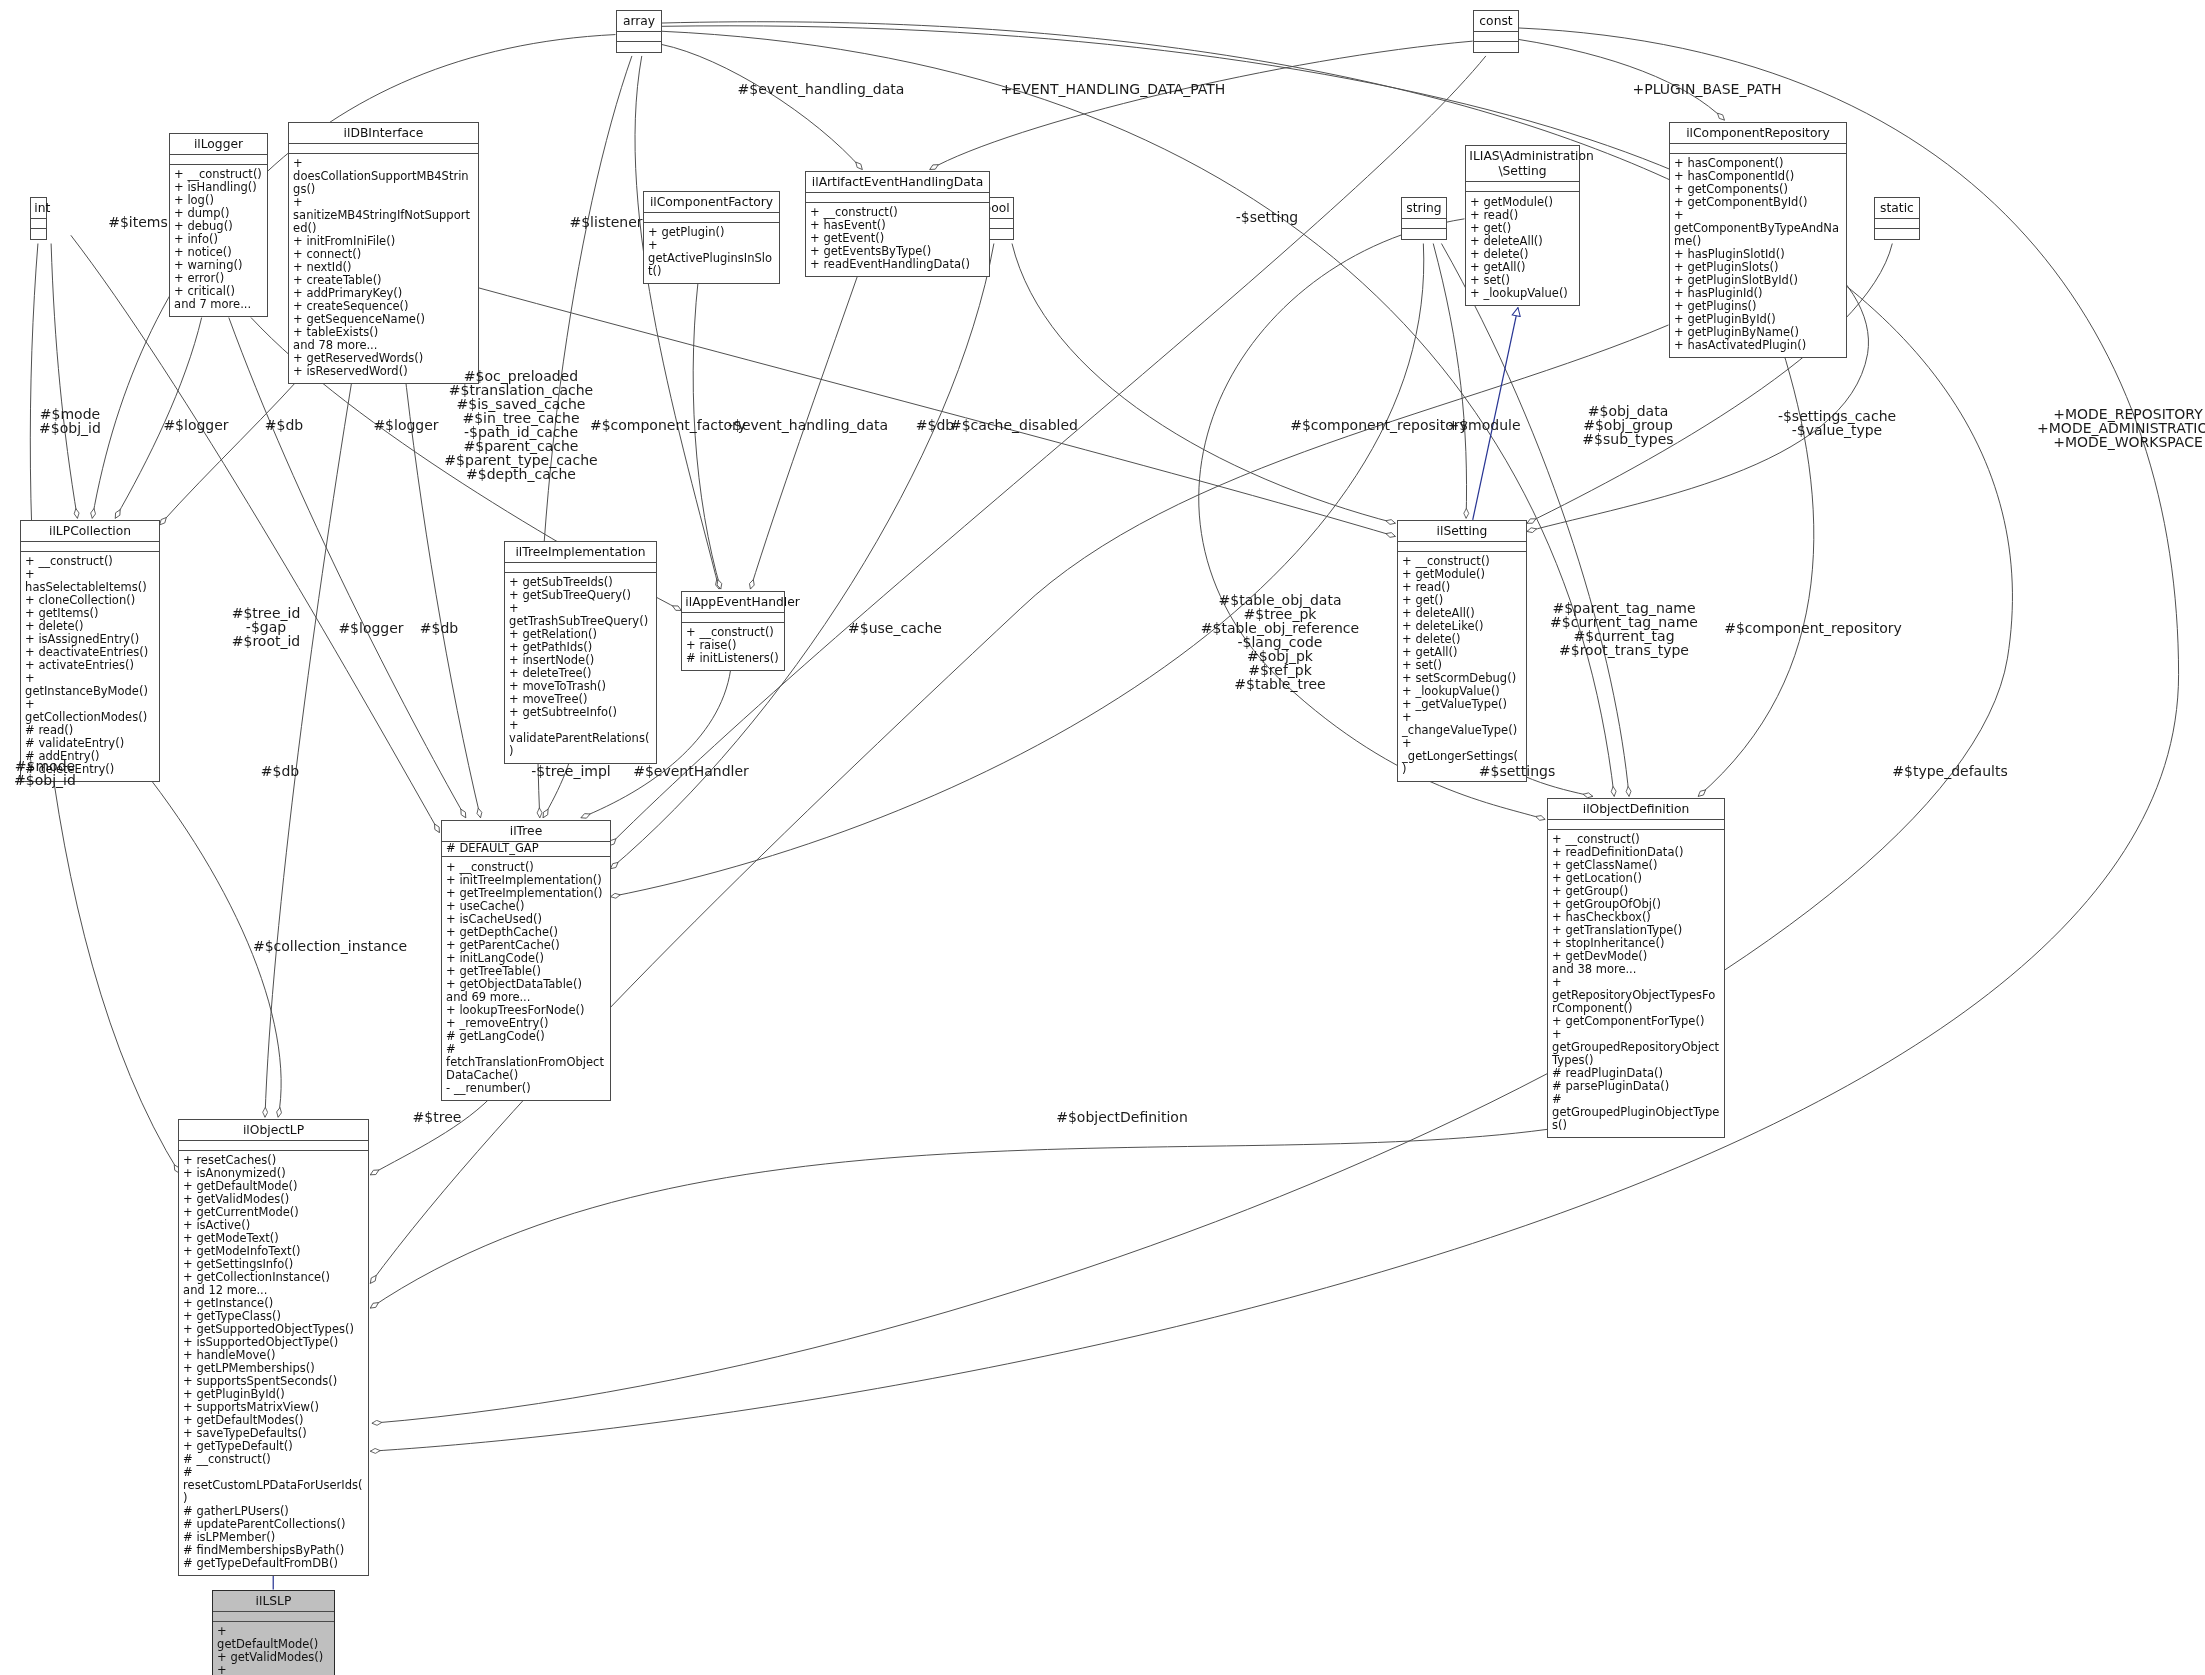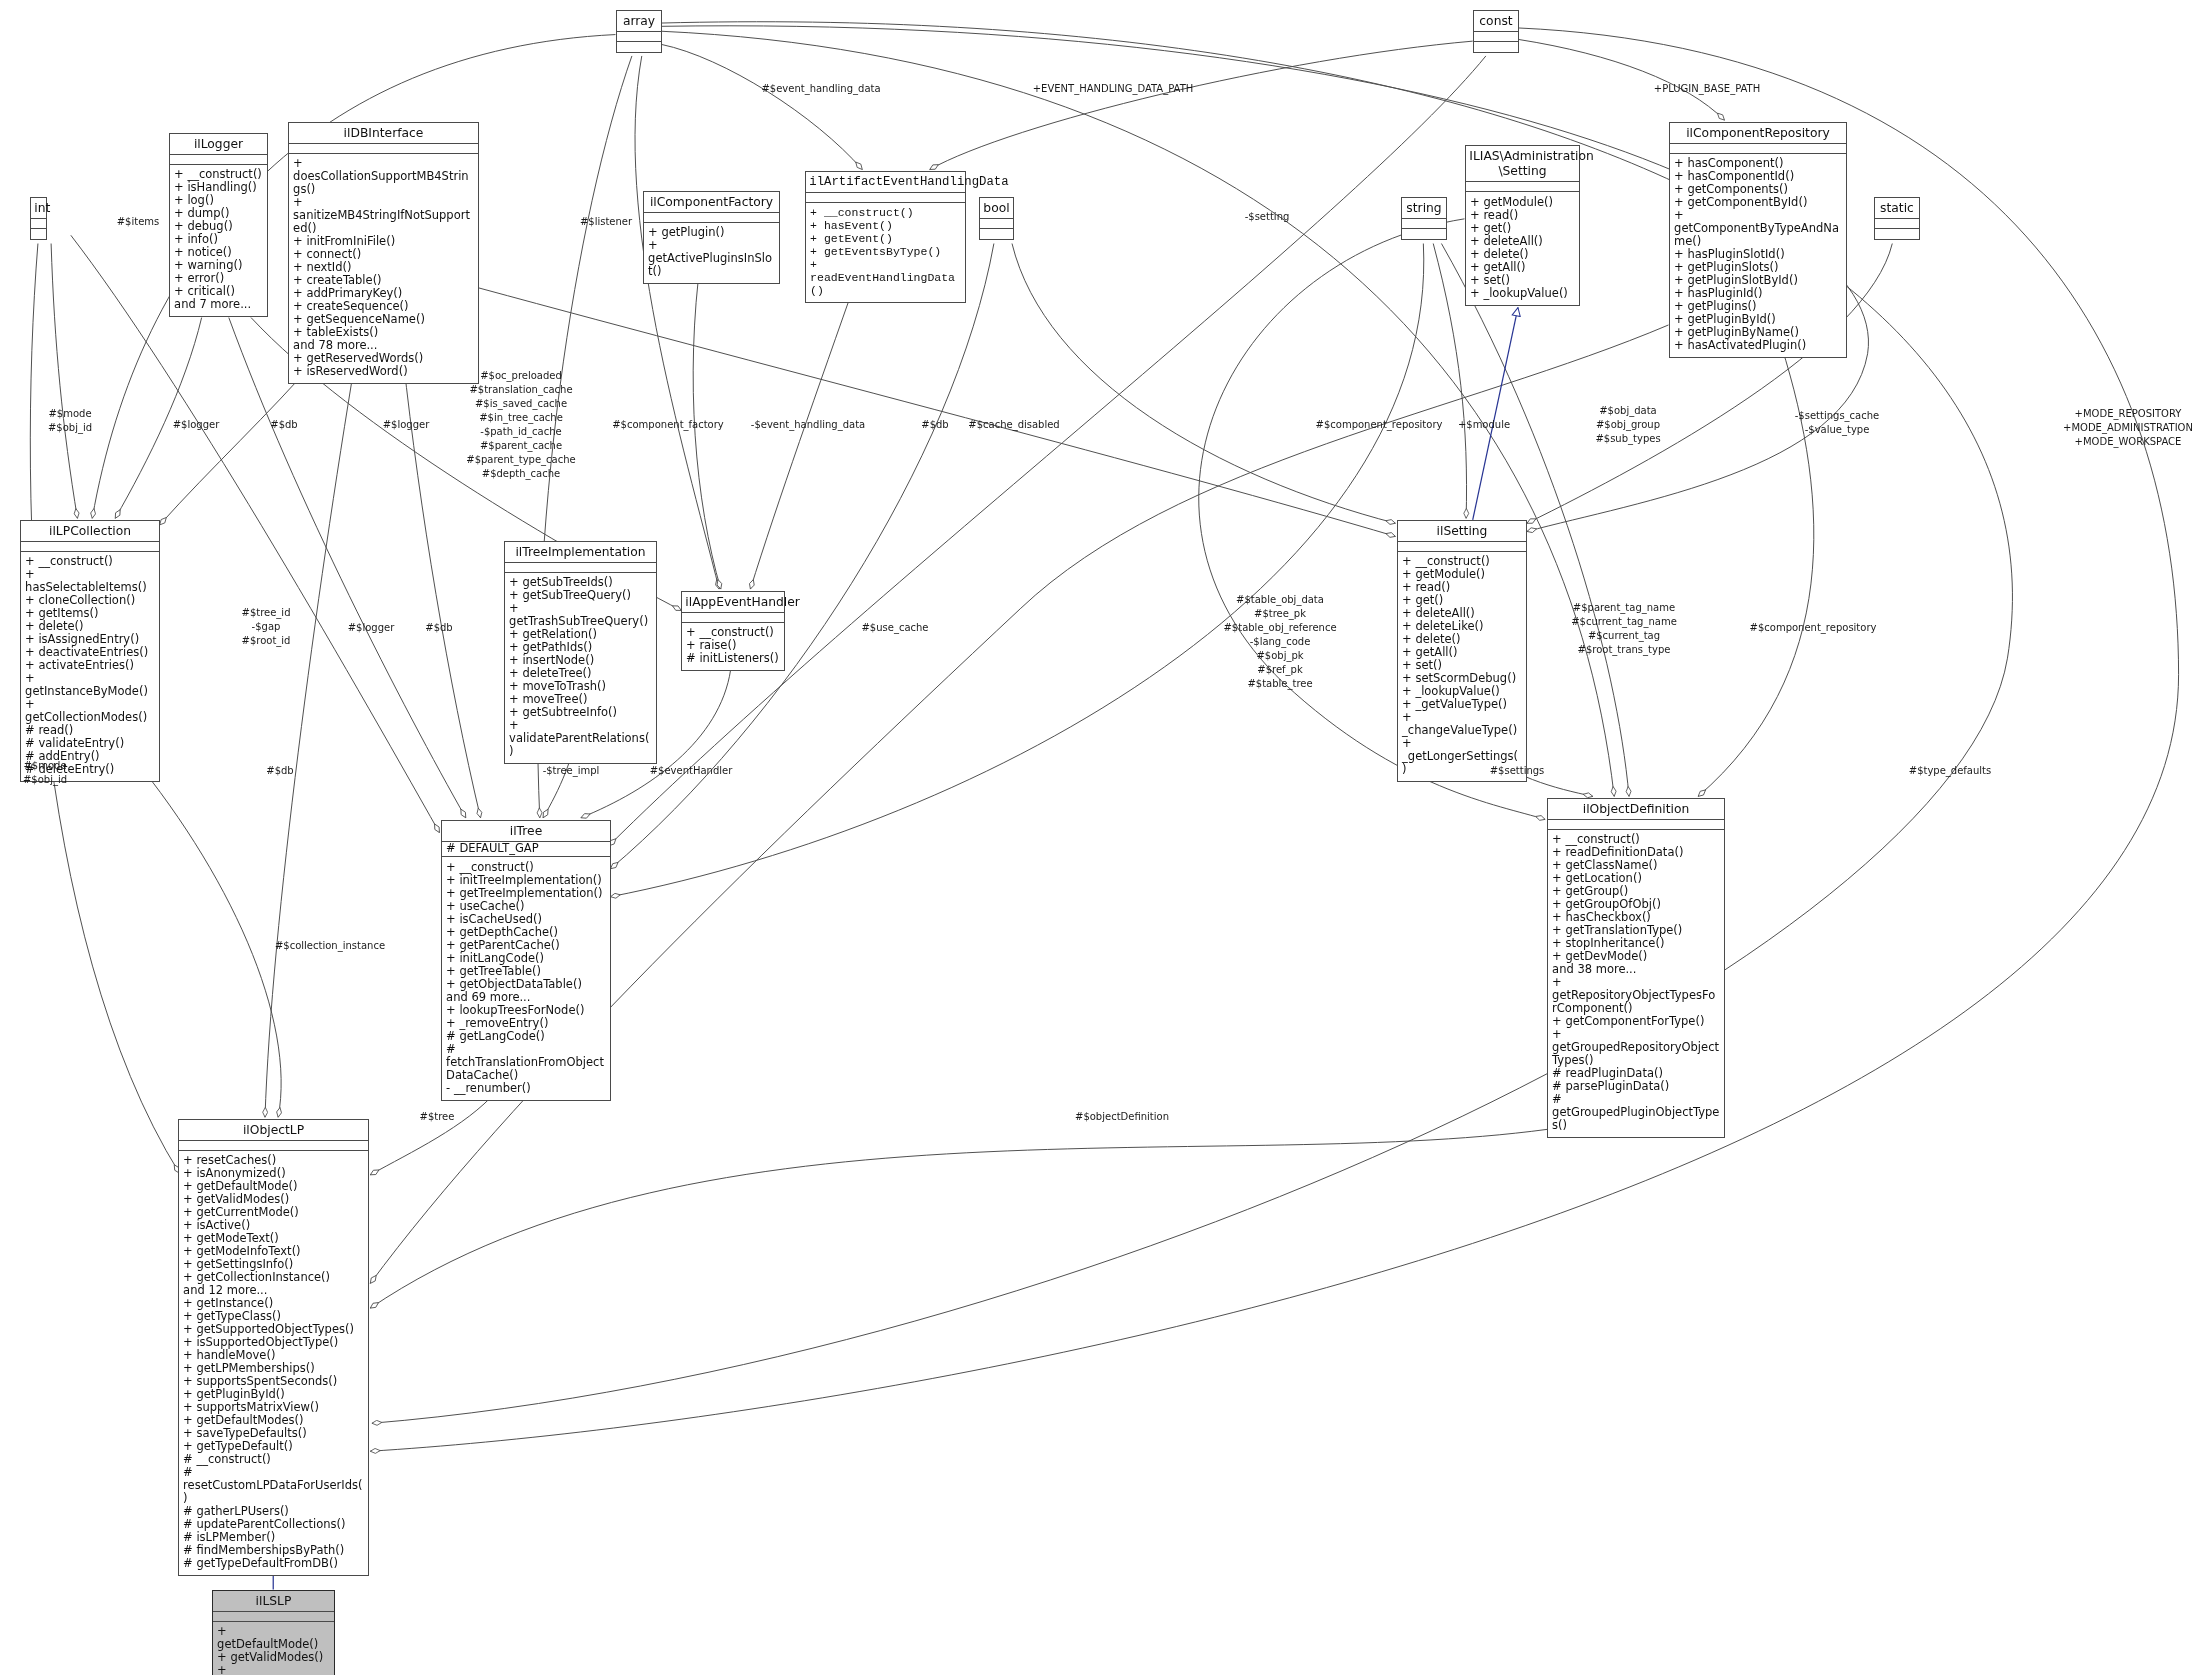--- a/index.html
+++ b/index.html
@@ -6,21 +6,21 @@
   html,body{background:#ffffff}
   body{font-family:"DejaVu Sans", sans-serif;}
   #stage{position:relative;width:2205px;height:1675px;background:#ffffff;overflow:hidden}
   #edges-svg{position:absolute;left:0;top:0;z-index:1}
   .uml-box{position:absolute;background:#ffffff;border:0.8px solid #4a4a4a;font-size:11.5px;color:#111;z-index:2}
   .uml-box.focus{background:#bfbfbf;border:1.2px solid #2a2a2a}
   .uml-title{text-align:center;padding:2.5px 3.3px 1.6px;font-size:12.3px;line-height:15.6px;white-space:pre-line;border-bottom:0.8px solid #4a4a4a}
   .uml-attrs{min-height:10px;padding:0.8px 4.1px;border-bottom:0.8px solid #4a4a4a;line-height:13px}
   .uml-methods{min-height:10px;padding:3.3px 4.1px 5px;line-height:13px}
   .uml-methods div,.uml-attrs div{white-space:normal;overflow-wrap:anywhere}
-  .edge-label{position:absolute;transform:translate(-50%,-50%);font-size:10px;line-height:14px;color:#1a1a1a;text-align:center;white-space:pre-line;z-index:3;pointer-events:none}
+  .edge-label{position:absolute;transform:translate(-50%,-50%);font-size:14px;line-height:14px;color:#1a1a1a;text-align:center;white-space:pre-line;z-index:3;pointer-events:none}
 </style>
 </head>
 <body>
 
 <div id="stage" style="width: 2205px; height: 1675px;">
   <svg id="edges-svg" xmlns="http://www.w3.org/2000/svg" width="2205" height="1675" viewBox="0 0 2680 2036">
     <defs>
       <marker id="mDiamond" viewBox="0 0 14 8" refX="13" refY="4" markerWidth="14" markerHeight="8" orient="auto" markerUnits="userSpaceOnUse">
         <path d="M1,4 L7,1 L13,4 L7,7 Z" fill="#ffffff" stroke="#4d4d4d" stroke-width="1"></path>
       </marker>
@@ -197,21 +197,21 @@
       </div>
     </div>
     <div class="uml-box" style="left: 643px; top: 191px; width: 137px;">
       <div class="uml-title">ilComponentFactory</div>
       <div class="uml-attrs"></div>
       <div class="uml-methods">
         <div>+ getPlugin()</div>
         <div>+ getActivePluginsInSlot()</div>
       </div>
     </div>
-    <div class="uml-box" style="left: 805px; top: 171px; width: 161px; font-family: Liberation Mono, monospace;">
+    <div class="uml-box" style="left: 805px; top: 171px; width: 185px;">
       <div class="uml-title">ilArtifactEventHandlingData</div>
       <div class="uml-attrs"></div>
       <div class="uml-methods">
         <div>+ __construct()</div>
         <div>+ hasEvent()</div>
         <div>+ getEvent()</div>
         <div>+ getEventsByType()</div>
         <div>+ readEventHandlingData()</div>
       </div>
     </div>

